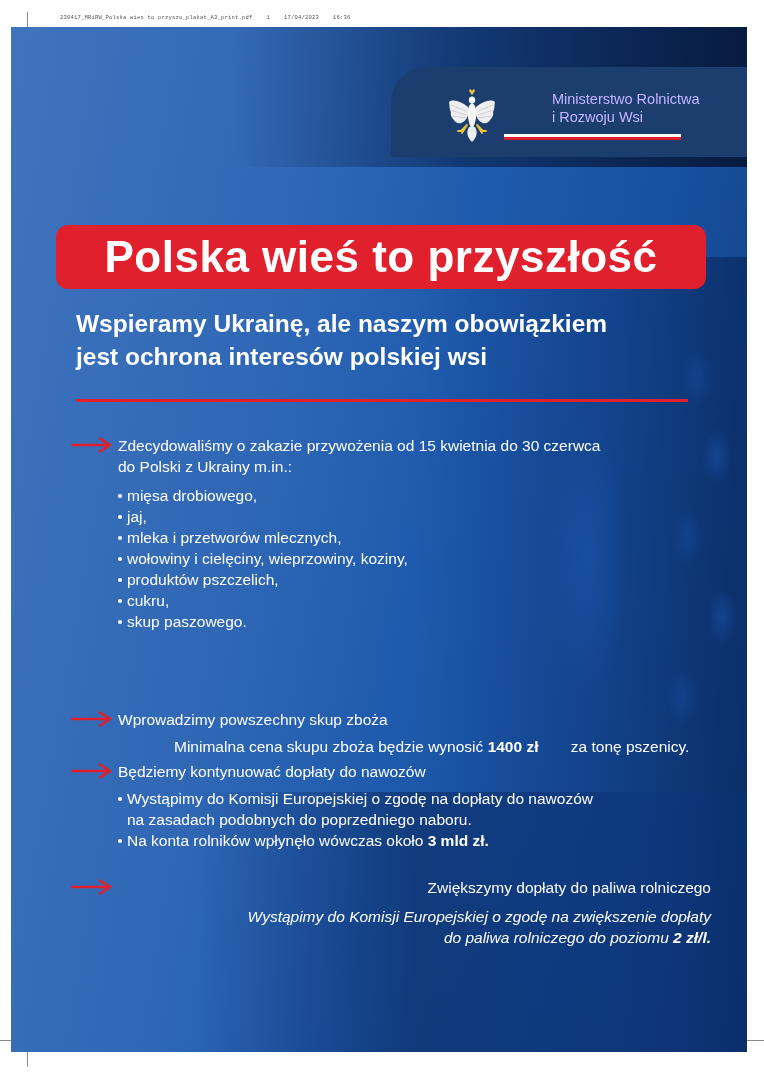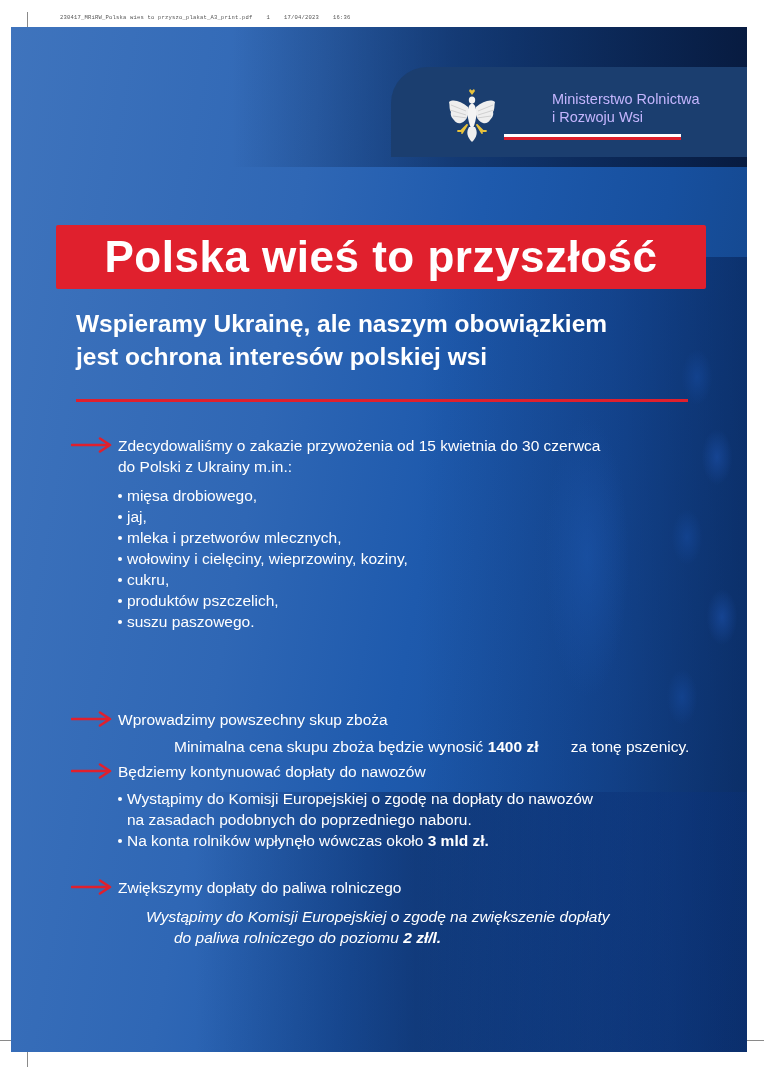--- a/index.html
+++ b/index.html
@@ -51,21 +51,21 @@
       color: #c4b5fd; font-size: 14.5px; line-height: 18px; font-weight: normal; margin-left: 48px;
     }
     .ministry-name span { display: block; }
     .flag-bar {
       position: absolute; left: 113px; top: 67px; width: 177px; height: 6px;
     }
     .flag-bar .w { height: 3px; background: #ffffff; }
     .flag-bar .r { height: 3px; background: #dc1f2b; }
     .title-box {
       position: absolute; left: 45px; top: 198px; width: 650px; height: 64px;
-      background: #e0202d; border-radius: 2px;
+      background: #e0202d; border-radius: 12px;
       display: flex; align-items: center; justify-content: center;
     }
     .title-text {
       color: #ffffff; font-weight: bold; font-size: 44px; letter-spacing: 0.5px;
       white-space: nowrap;
     }
     .subtitle {
       position: absolute; left: 65px; top: 280px; width: 640px;
       color: #ffffff; font-weight: bold; font-size: 24.5px; line-height: 33px;
     }
@@ -161,23 +161,23 @@
       </svg>
       <span>Zdecydowaliśmy o zakazie przywożenia od 15 kwietnia do 30 czerwca</span>
       <span>do Polski z Ukrainy m.in.:</span>
     </div>
     <div class="section-body" style="margin-top:8px;">
       <ul class="bullets">
         <li>mięsa drobiowego,</li>
         <li>jaj,</li>
         <li>mleka i przetworów mlecznych,</li>
         <li>wołowiny i cielęciny, wieprzowiny, koziny,</li>
+        <li>produktów pszczelich,</li>
         <li>cukru,</li>
-        <li>produktów pszczelich,</li>
-        <li>suszu paszowego.</li>
+        <li>skup paszowego.</li>
       </ul>
     </div>
   </div>
 
   <div class="section" style="top:682px;">
     <div class="section-head">
       <svg class="arrow" viewBox="0 0 42 16">
         <path d="M1 8 H38 M29 1.5 L39 8 L29 14.5" stroke="#e0202d" stroke-width="2.6" fill="none" stroke-linecap="round" stroke-linejoin="round"></path>
       </svg>
       <span>Wprowadzimy powszechny skup zboża</span>
@@ -196,21 +196,21 @@
     </div>
     <div class="section-body" style="">
       <ul class="bullets">
         <li>Wystąpimy do Komisji Europejskiej o zgodę na dopłaty do nawozów</li>
         <li class="cont">na zasadach podobnych do poprzedniego naboru.</li>
         <li><span>Na konta rolników wpłynęło wówczas około </span><b>3 mld zł.</b></li>
       </ul>
     </div>
   </div>
 
-  <div class="section" style="top:850px;">
+  <div class="section" style="top:850px;text-align:right;">
     <div class="section-head">
       <svg class="arrow" viewBox="0 0 42 16">
         <path d="M1 8 H38 M29 1.5 L39 8 L29 14.5" stroke="#e0202d" stroke-width="2.6" fill="none" stroke-linecap="round" stroke-linejoin="round"></path>
       </svg>
       <span>Zwiększymy dopłaty do paliwa rolniczego</span>
     </div>
     <div class="section-body para" style="margin-top:8px;font-style:italic;">
       <span>Wystąpimy do Komisji Europejskiej o zgodę na zwiększenie dopłaty</span>
       <span><span style="display:inline">do paliwa rolniczego do poziomu </span><b>2 zł/l.</b></span>
     </div>

